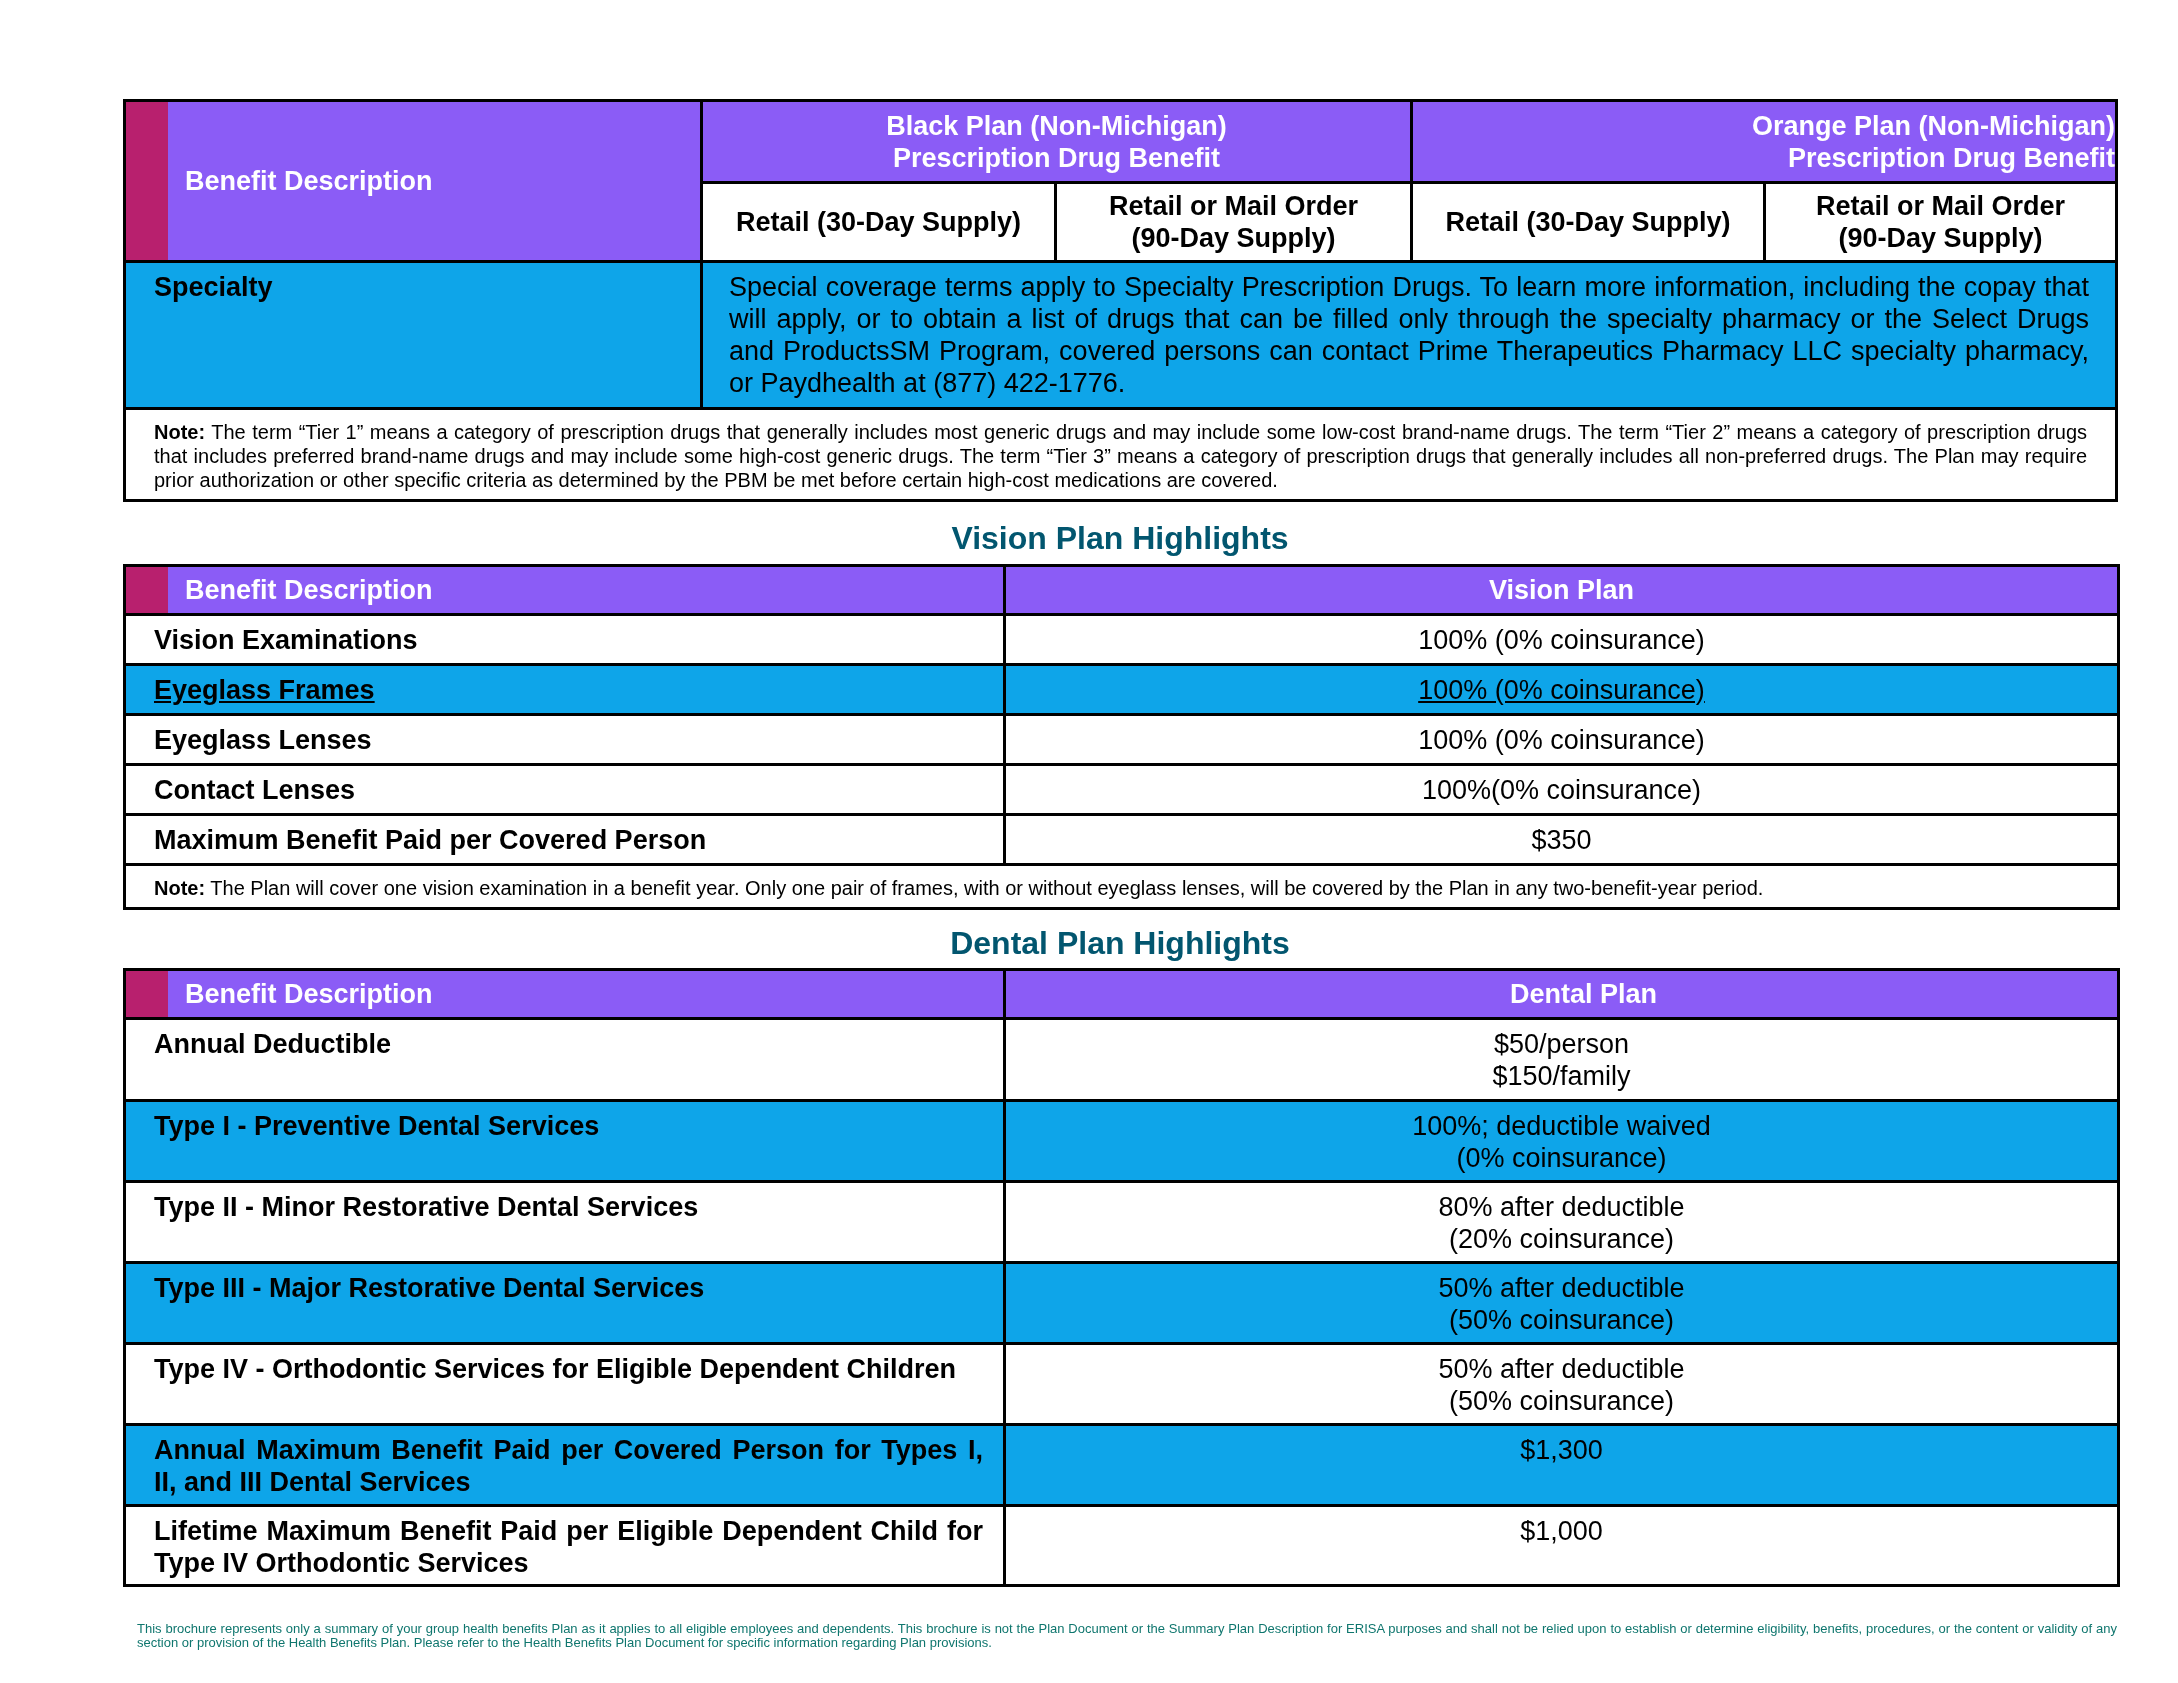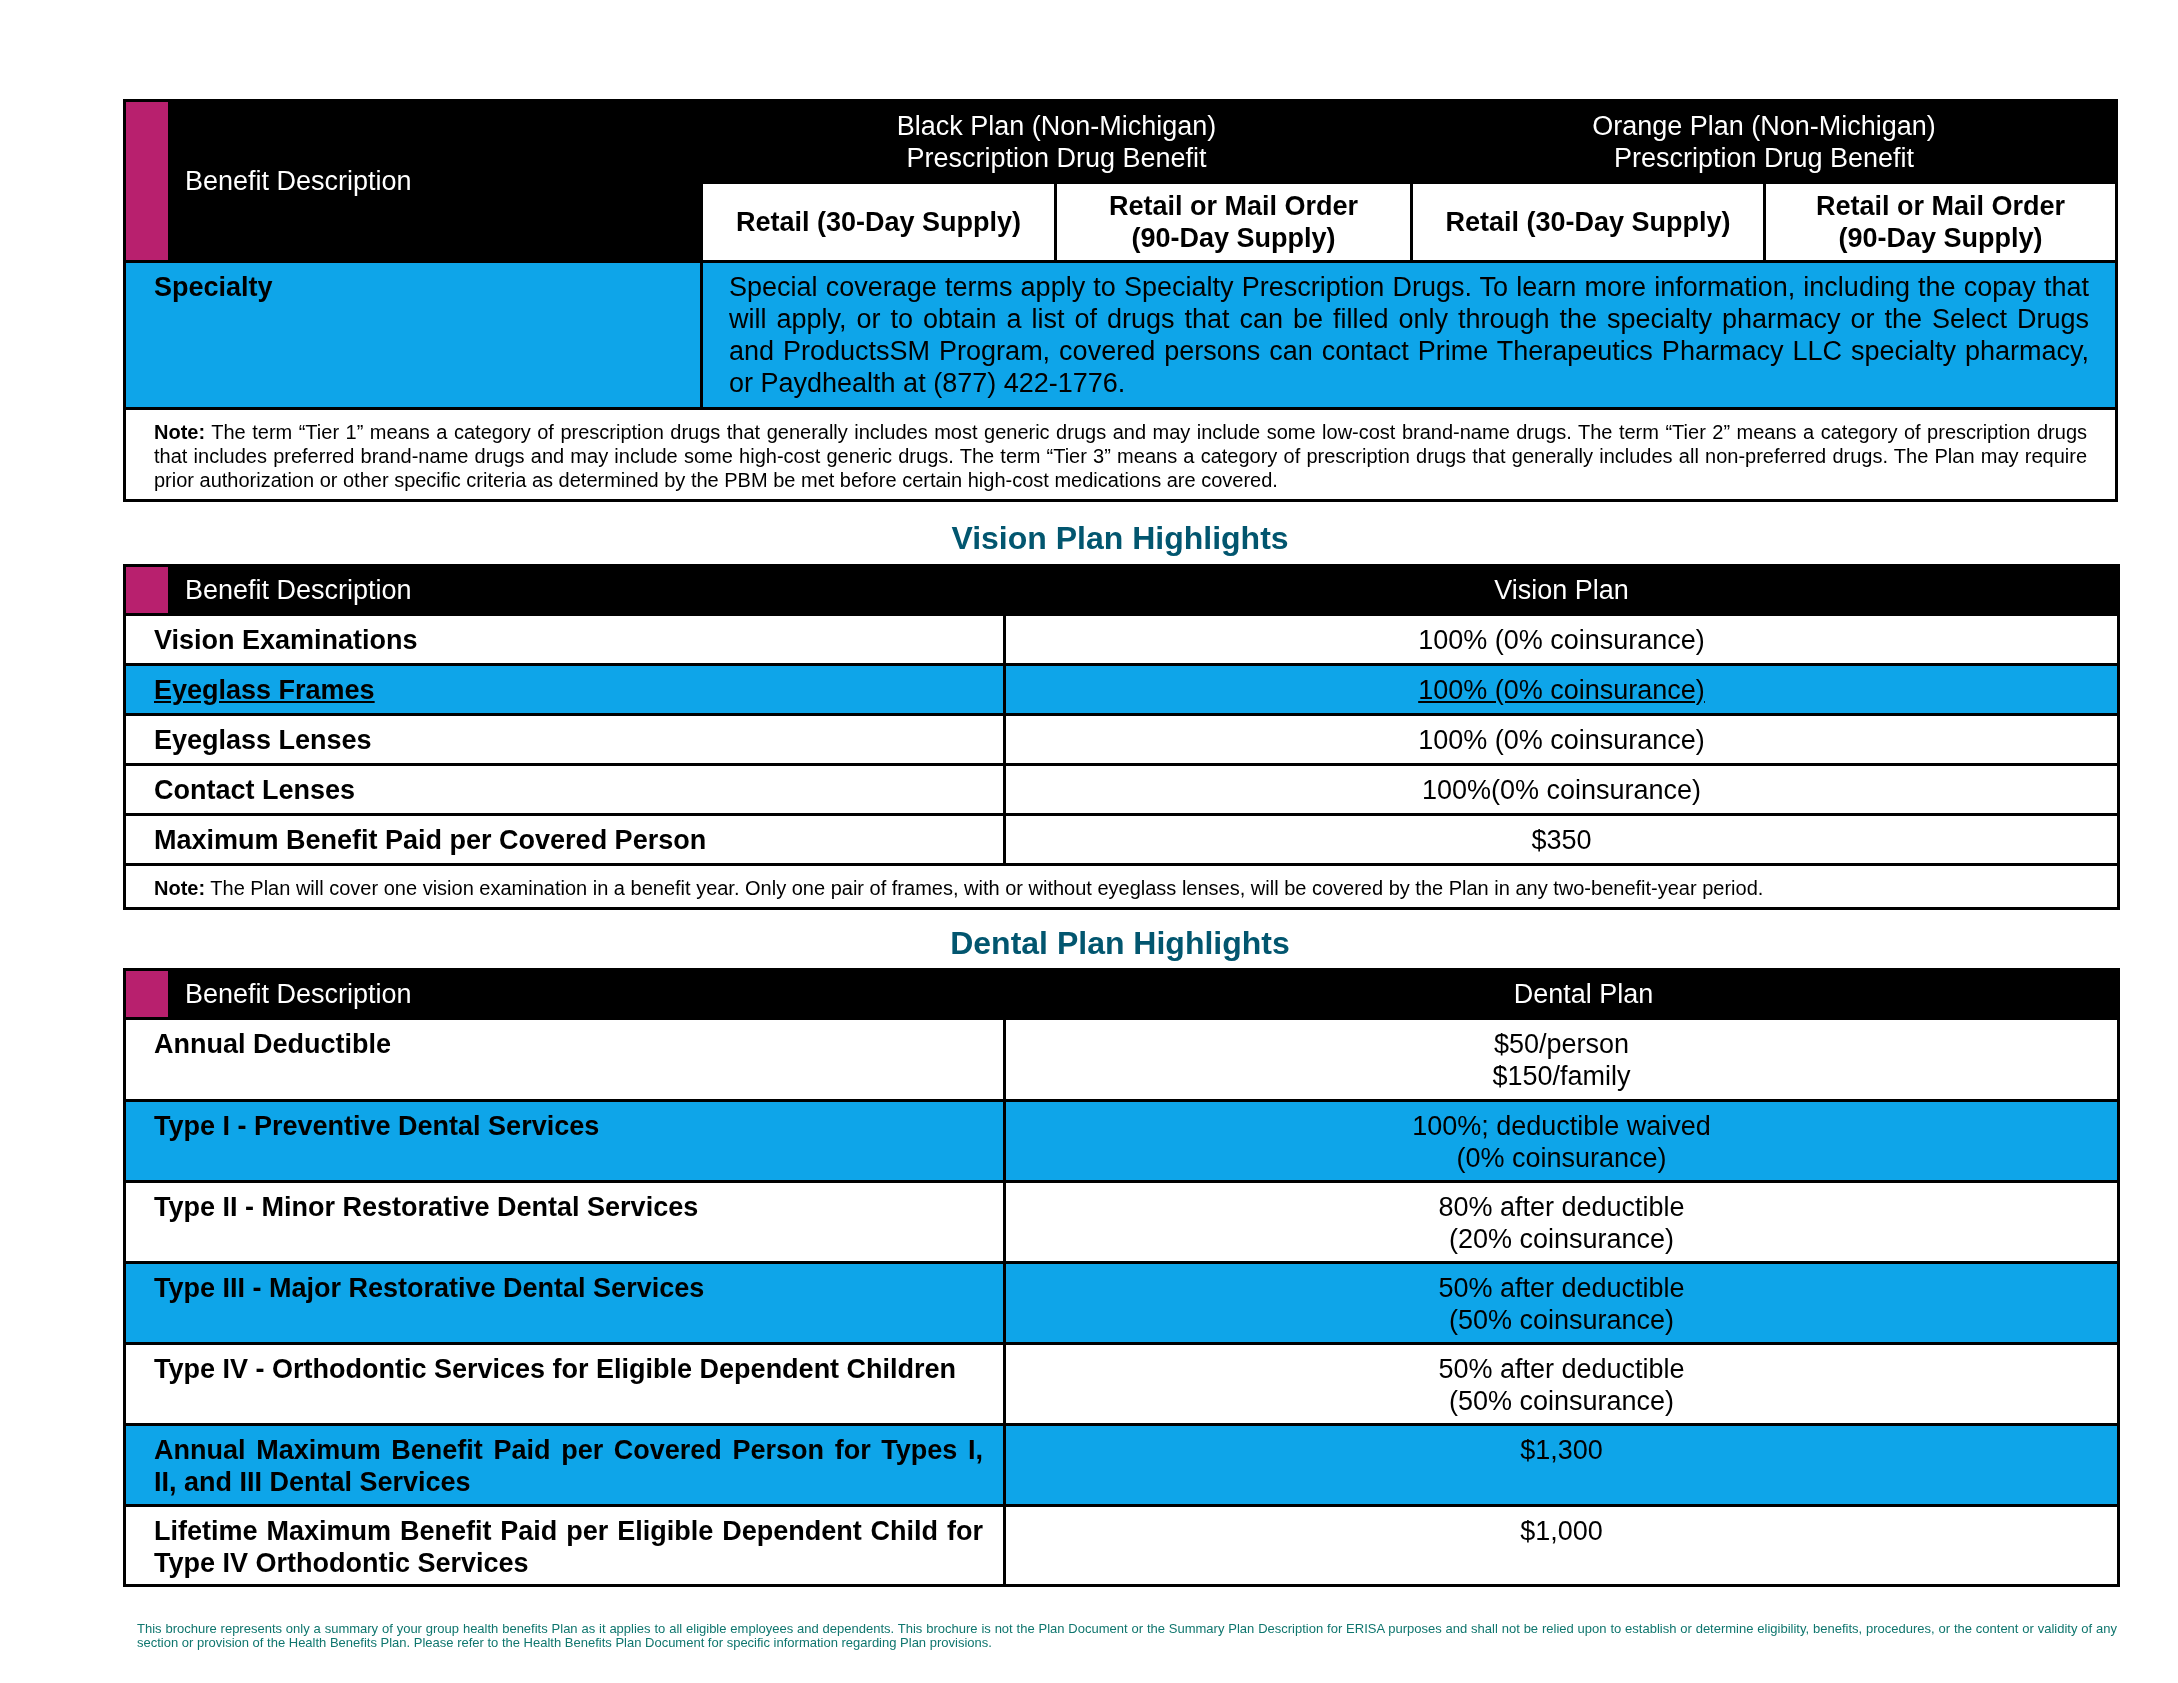--- a/index.html
+++ b/index.html
@@ -1,19 +1,19 @@
 <!DOCTYPE html>
 <html><head>
 <meta charset="utf-8">
 <style>
   html, body { margin:0; padding:0; background:#ffffff; }
   body { width:2178px; height:1683px; position:relative; font-family:"Liberation Sans", sans-serif; color:#000; overflow:hidden; }
   table { border-collapse:collapse; position:absolute; left:123px; width:1994px; table-layout:fixed; }
   td, th { border:3px solid #000; padding:0; }
-  .hdr { background:#000000; color:#fff; font-weight:normal; }
+  .hdr { background:#8b5cf6; color:#fff; font-weight:bold; }
   .hdr-label { position:relative; text-align:left; padding-left:59px; }
   .hdr-label .accent { position:absolute; left:0; top:0; bottom:0; width:42px; background:#B8206E; }
   .sub { background:#fff; font-weight:bold; text-align:center; font-size:27px; line-height:32px; }
   .alt { background:#0ea5e9; }
   .lbl { font-weight:bold; font-size:27px; line-height:32px; padding:0 20px 0 28px; vertical-align:top; text-align:left; }
   .val { font-size:27px; line-height:32px; text-align:center; vertical-align:top; }
   .note { font-size:20px; line-height:24px; padding:6px 28px 4px 28px; text-align:justify; }
   .note b { font-weight:bold; }
   .section-title { position:absolute; left:123px; width:1994px; text-align:center; color:#02566F; font-weight:bold; font-size:32px; }
   .footer { position:absolute; left:137px; top:1622px; width:1980px; font-size:13px; line-height:14px; color:#0f766e; }
@@ -33,21 +33,21 @@
   <tbody>
       <tr style="height:82px;">
     <th rowspan="2" class="hdr hdr-label" style="font-size:27px;">
       <span class="accent"></span>
       <span>Benefit Description</span>
     </th>
     <th colspan="2" class="hdr" style="font-size:27px;line-height:32px;text-align:center;">
       <div>Black Plan (Non-Michigan)</div>
       <div>Prescription Drug Benefit</div>
     </th>
-    <th colspan="2" class="hdr" style="font-size:27px;line-height:32px;text-align:center;">
+    <th colspan="2" class="hdr" style="font-size:27px;line-height:32px;text-align:right;">
       <div>Orange Plan (Non-Michigan)</div>
       <div>Prescription Drug Benefit</div>
     </th>
   </tr>
   <tr style="height:79px;">
     <th class="sub">
       <div>Retail (30-Day Supply)</div>
     </th>
     <th class="sub">
       <div>Retail or Mail Order</div>

